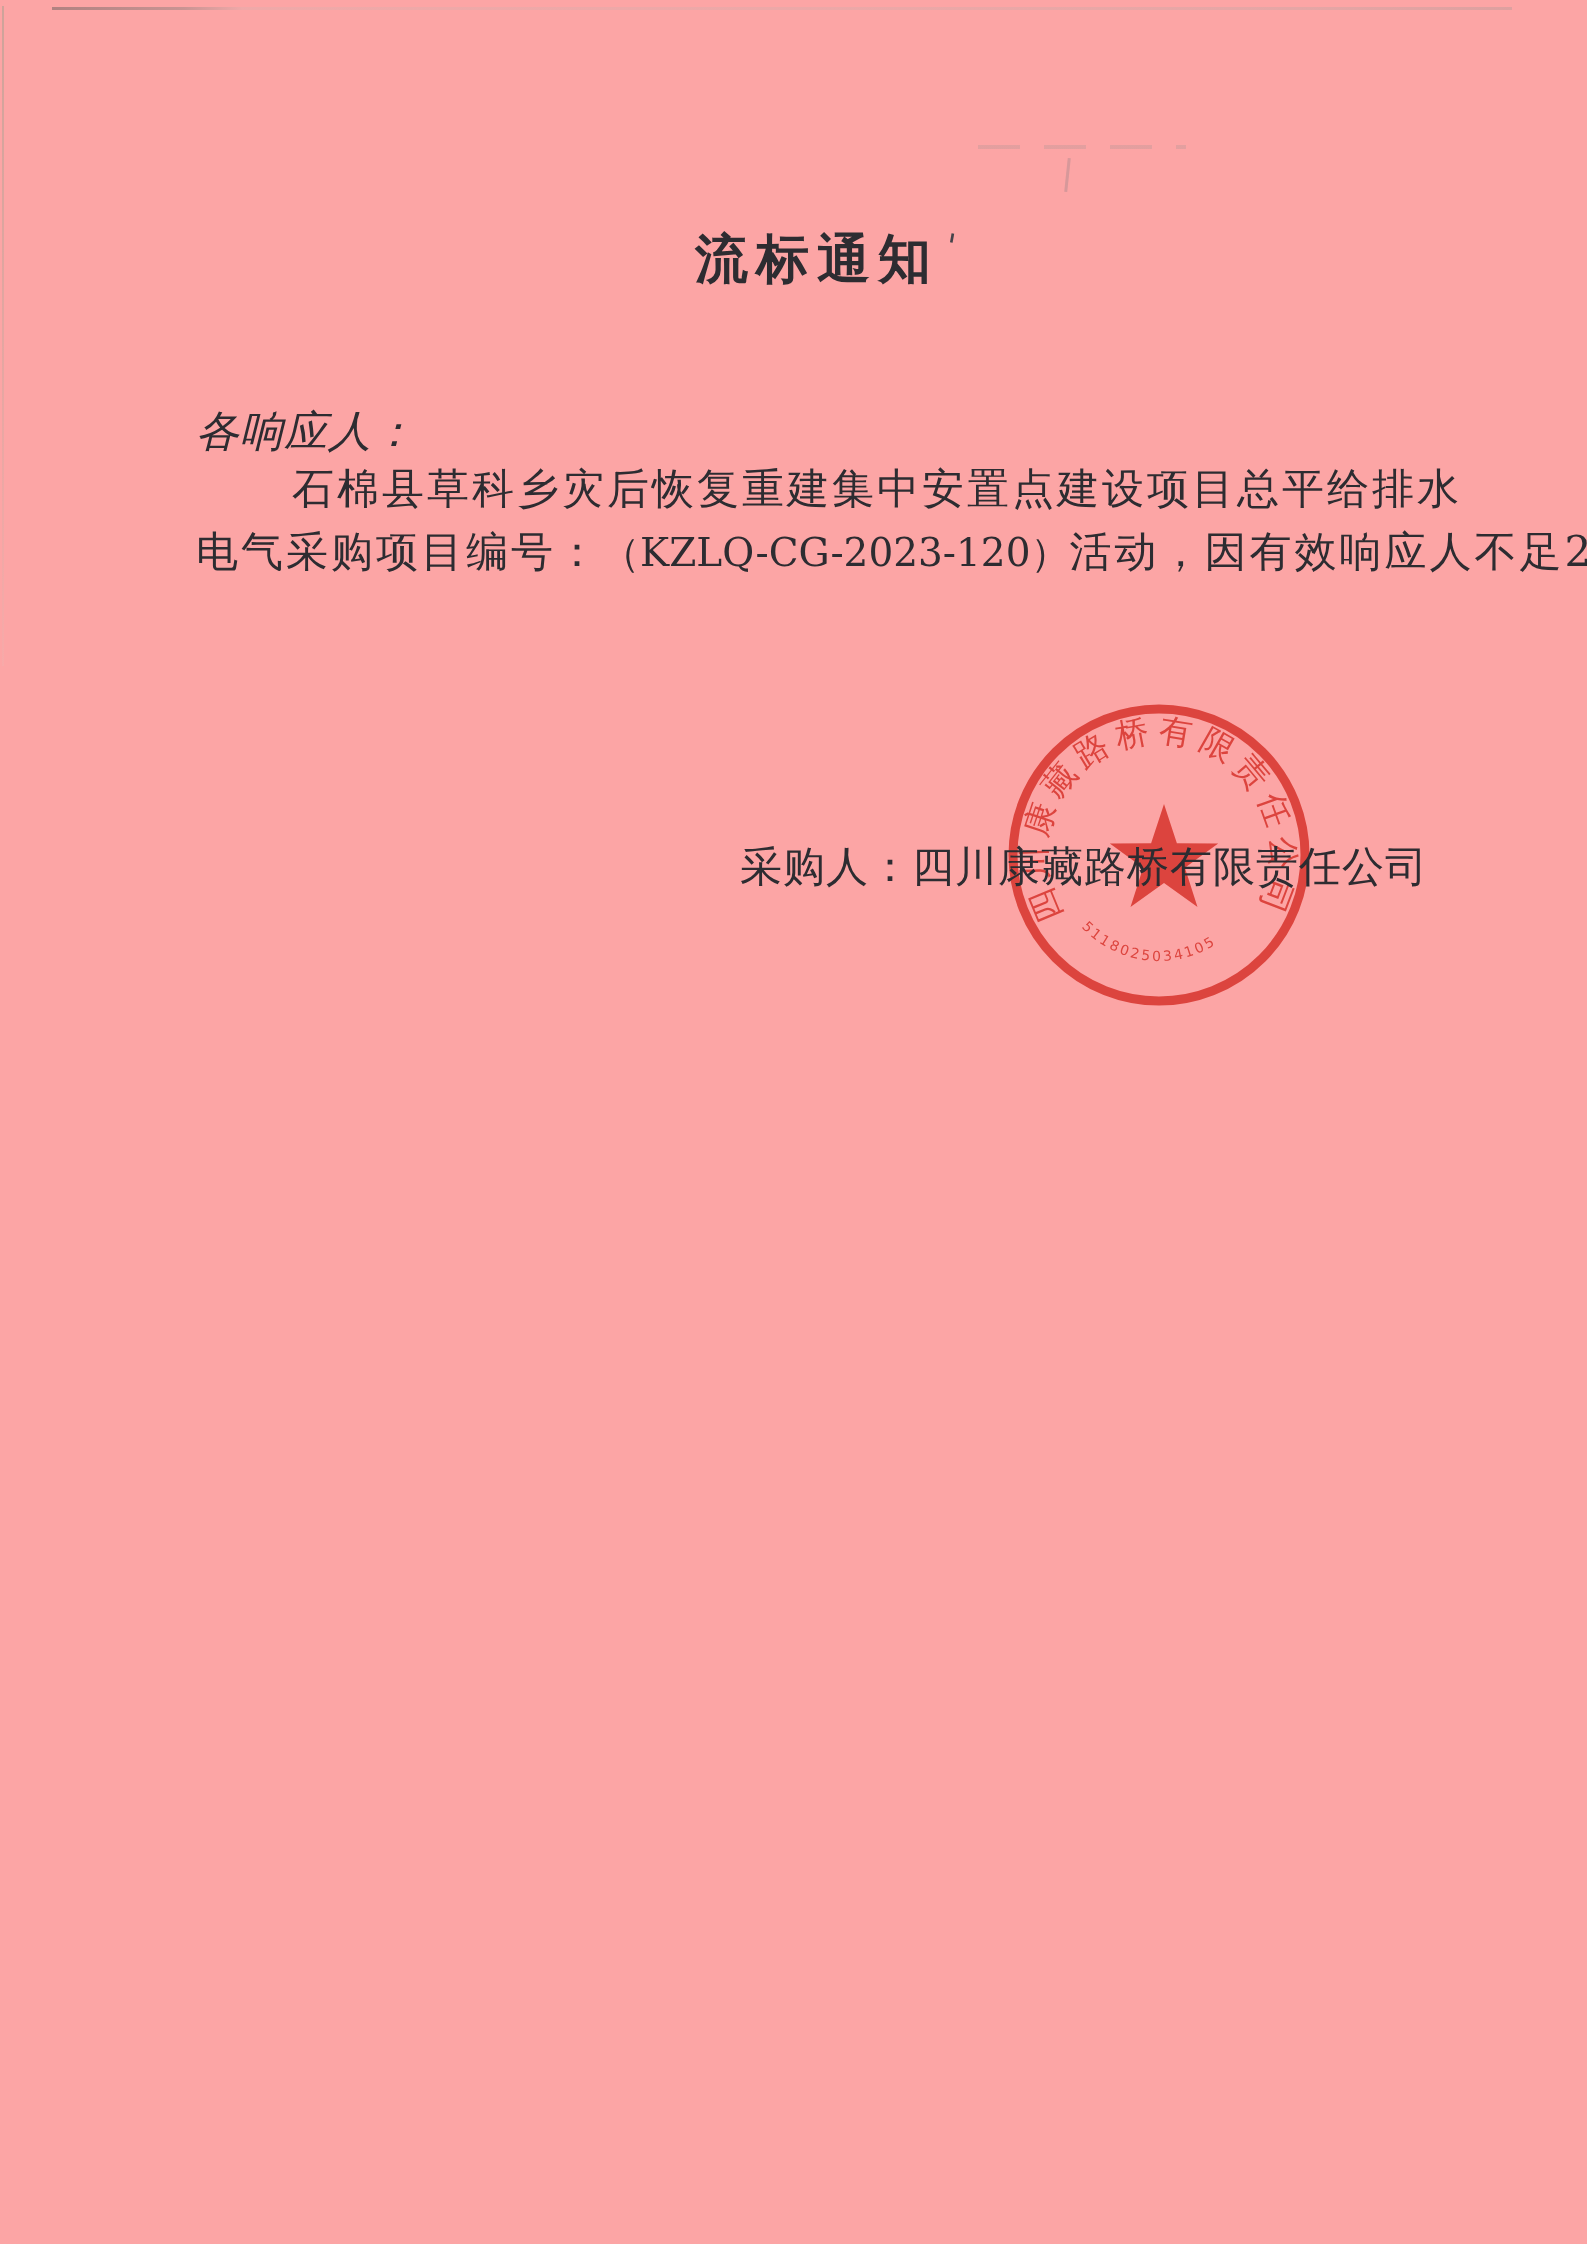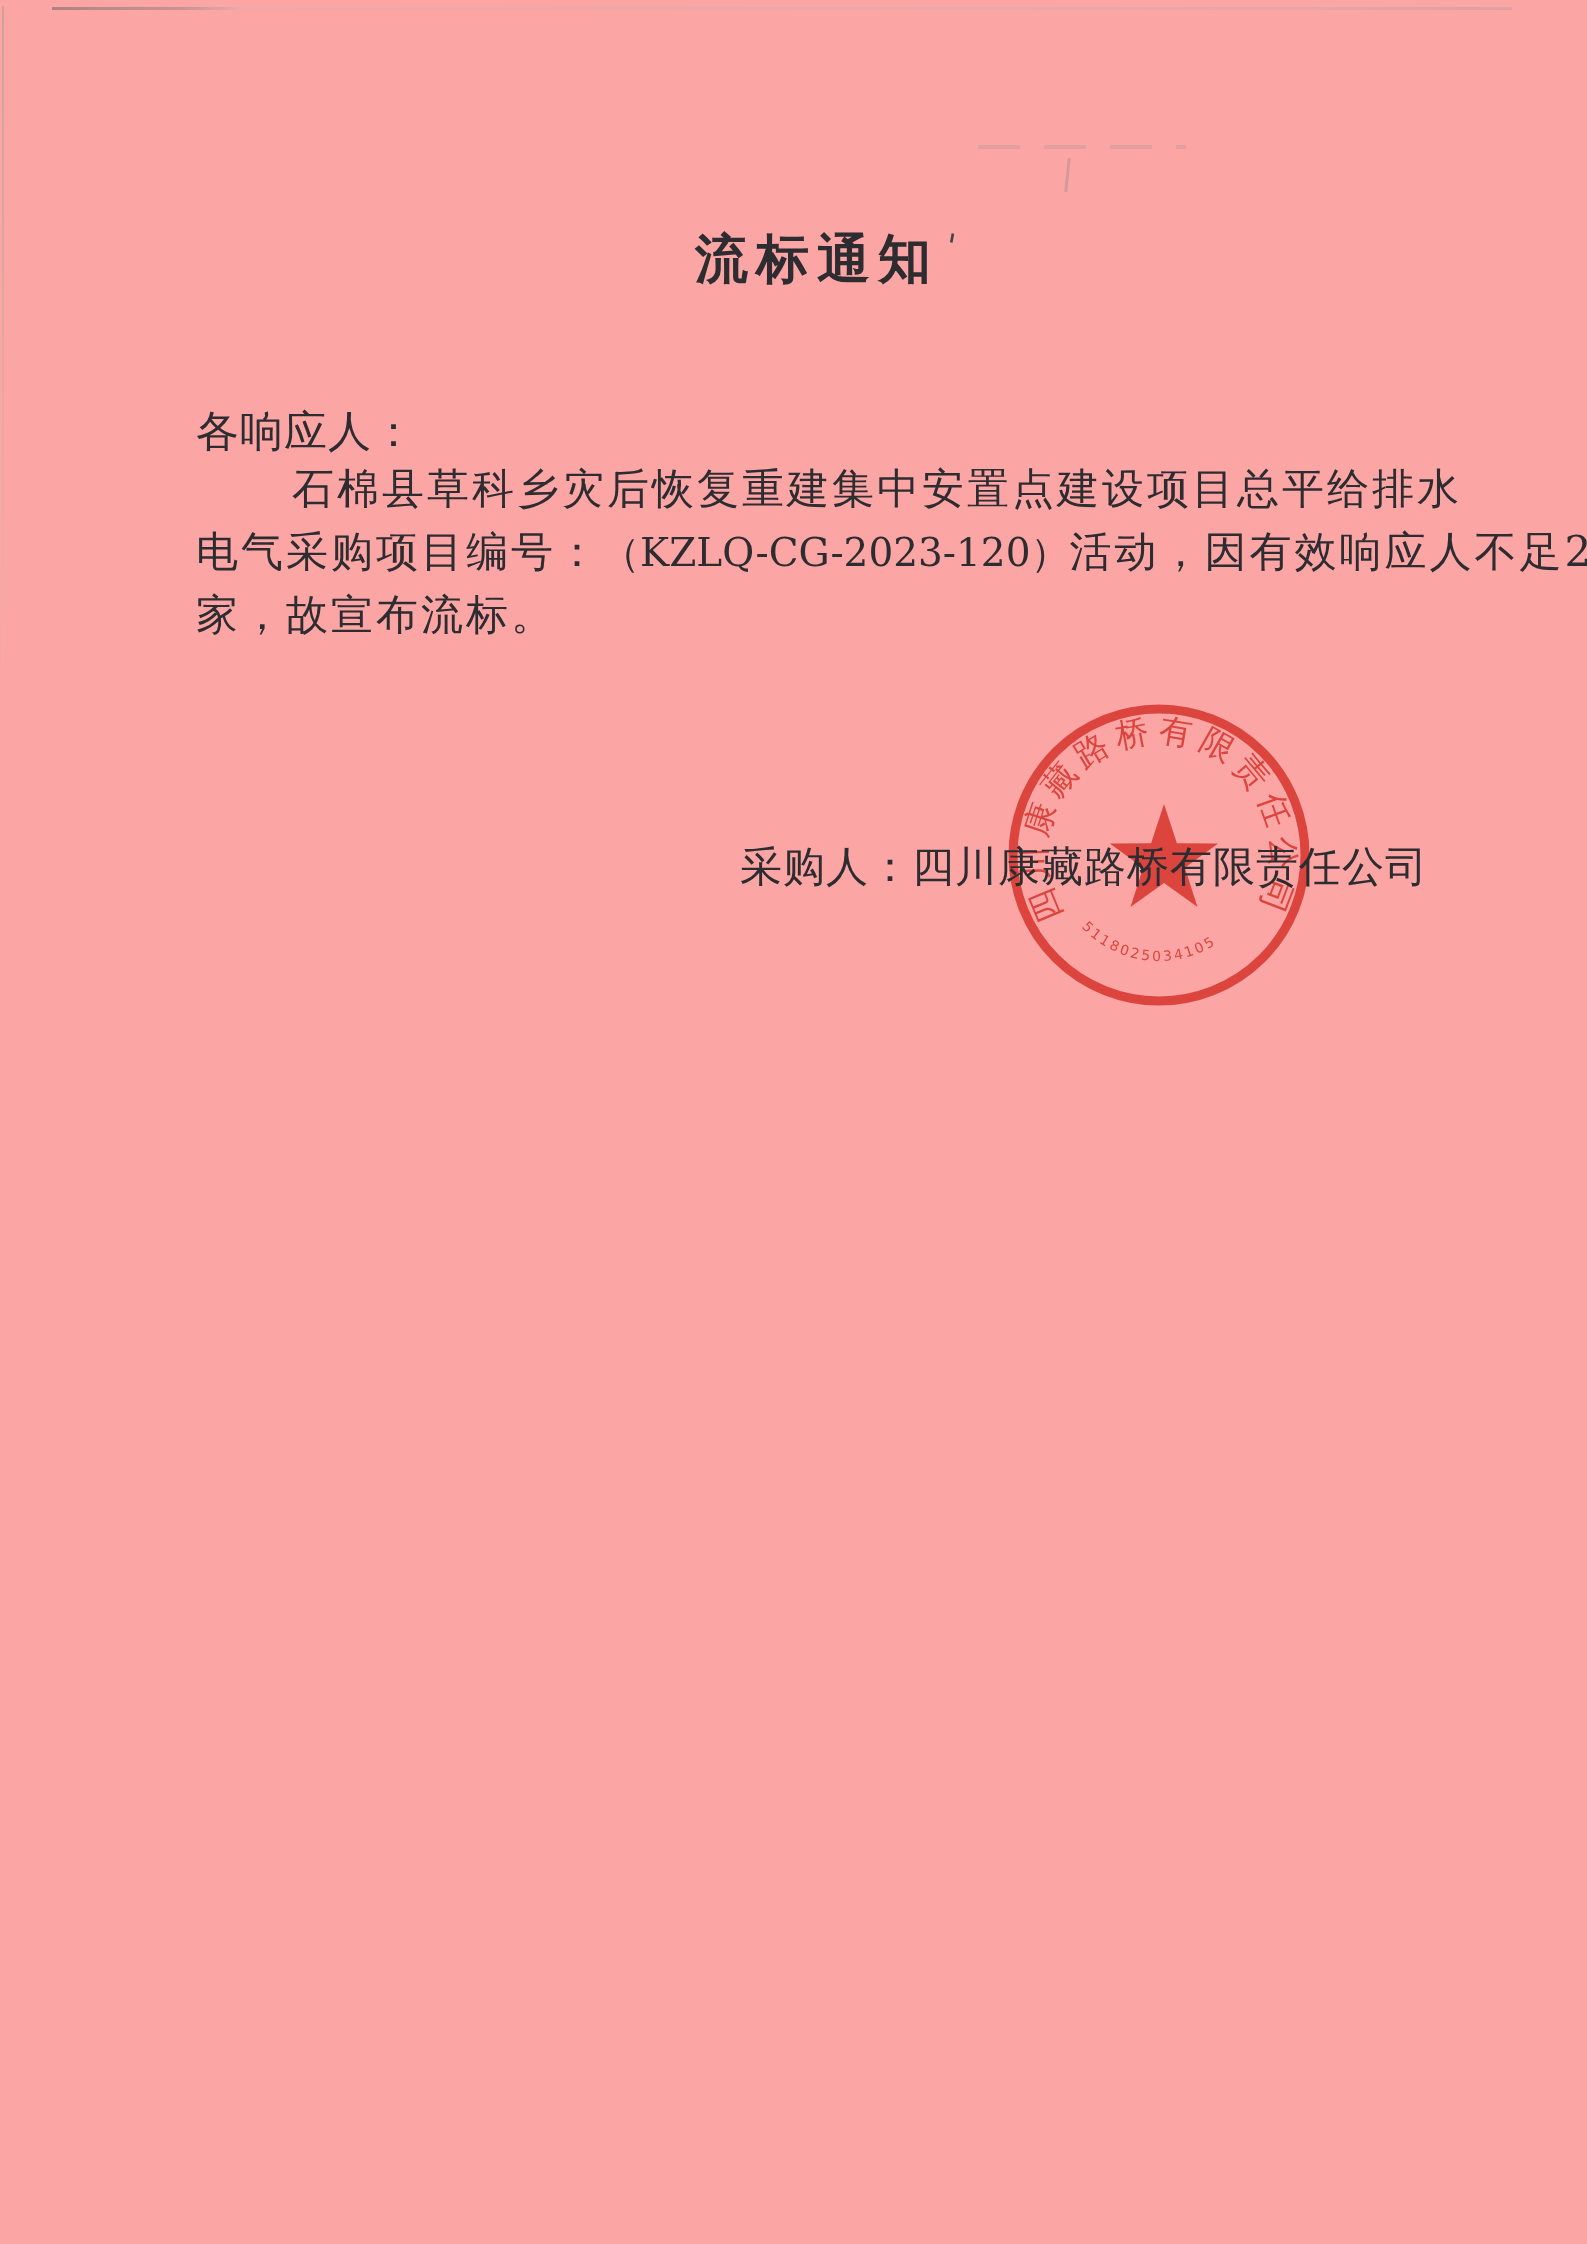--- a/index.html
+++ b/index.html
@@ -67,20 +67,21 @@
     letter-spacing: 8px;
     line-height: 1.1;
     white-space: nowrap;
   }
   .salutation {
     position: absolute;
     top: 403px; left: 196px;
     font-size: 43px;
     letter-spacing: 1px;
     white-space: nowrap;
+    font-style: italic;
   }
   .par-line {
     position: absolute;
     font-size: 42px;
     letter-spacing: 3px;
     white-space: nowrap;
     z-index: 3;
     text-align: center;
   }
   .l1 { top: 461px; left: 292px; }
@@ -124,21 +125,20 @@
   <div class="artifact-dashes"></div>
   <div class="faint-tick"></div>
 
   <div class="doc-title">流标通知</div>
   <div class="title-tick">'</div>
 
   <div class="salutation">各响应人：</div>
 
   <div class="par-line l1">石棉县草科乡灾后恢复重建集中安置点建设项目总平给排水</div>
   <div class="par-line l2"><span>电气采购项目编号：</span><span class="code">（KZLQ-CG-2023-120）</span><span>活动，因有效响应人不足2</span></div>
-  <div class="par-line l3">家，故宣布流标。</div>
 
   <div class="signature">采购人：四川康藏路桥有限责任公司</div>
 
   <div class="seal">
     <svg viewBox="0 0 340 340">
       <circle cx="170" cy="170" r="146" fill="none" stroke-width="9" stroke="#da4f43"></circle>
       <path id="sealArcTop" d="M 77.5 234.8 A 113 113 0 1 1 262.5 234.8" fill="none"></path>
       <path id="sealArcBottom" d="M 88.8 238.1 A 106 106 0 0 0 251.2 238.1" fill="none"></path>
       <text font-size="33" letter-spacing="7" font-family="DejaVu Serif, Liberation Serif, serif" fill="#da4f43"><textPath href="#sealArcTop" startOffset="1%">四川康藏路桥有限责任公司</textPath></text>
       <text font-size="14" letter-spacing="2.5" font-family="DejaVu Sans, Liberation Sans, sans-serif" fill="#da4f43"><textPath href="#sealArcBottom" startOffset="3%">5118025034105</textPath></text>

